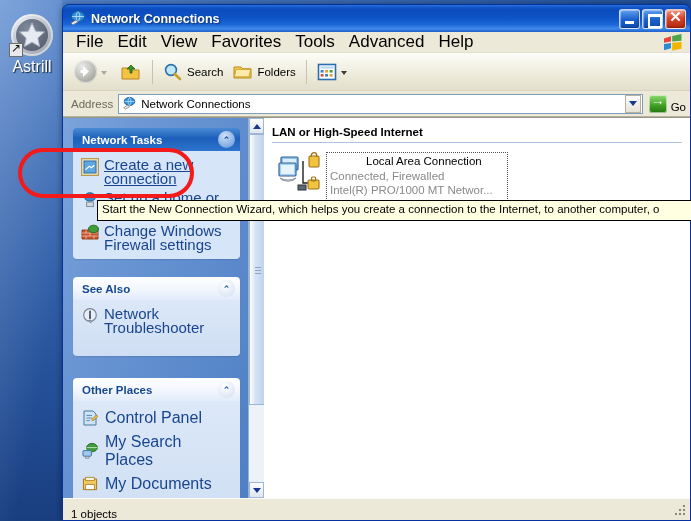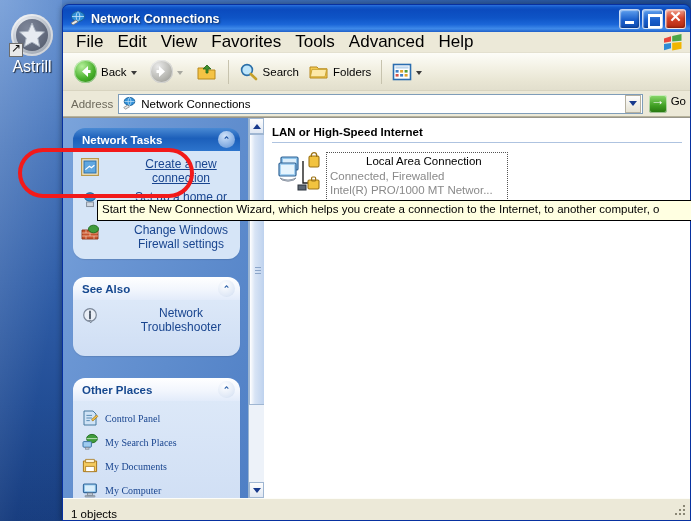--- a/index.html
+++ b/index.html
@@ -126,21 +126,21 @@
     display:flex; align-items:center; padding-left:3px; position:relative;
   }
   #addr-box .ai { width:15px; height:15px; position:relative; margin-right:4px; }
   #addr-text { font-size:11.5px; color:#000; }
   #addr-drop {
     width:16px; height:18px; margin-left:auto; margin-right:1px;
     background:linear-gradient(180deg,#fdfdfd,#e6e3d4);
     border:1px solid #b5b0a0; display:flex; align-items:center; justify-content:center;
   }
   #addr-drop i { width:0; height:0; border-left:4px solid transparent; border-right:4px solid transparent; border-top:5px solid #17398c; }
-  #go-btn { display:flex; align-items:flex-start; margin-left:6px; }
+  #go-btn { display:flex; align-items:flex-end; margin-left:6px; }
   #go-btn .gc {
     width:18px; height:18px; border-radius:3px; position:relative;
     background:linear-gradient(180deg,#8ddb6f,#3f9e22 60%,#26740f);
     box-shadow:inset 0 0 0 1px rgba(255,255,255,.55);
   }
   #go-btn .gc:after {
     content:"→"; position:absolute; left:0; top:-3px; width:100%; text-align:center;
     font-size:14px; color:#fff; font-weight:bold;
   }
   #go-btn .gl { margin-left:4px; font-size:11.5px; color:#000; }
@@ -149,47 +149,47 @@
     flex:1; display:flex; background:#fff; overflow:hidden;
     border-top:1px solid #97958a;
   }
   
   #taskpane {
     width:185px; flex:0 0 185px; position:relative;
     background:linear-gradient(110deg,#7ba4db 0%,#6c97d4 25%,#5e8ccd 60%,#4f7fc5 100%);
     padding:10px 8px 0 10px;
     overflow:hidden;
   }
-  .panel { margin-bottom:11px; border-radius:12px; overflow:hidden; box-shadow:0 1px 1px rgba(0,0,0,.10);text-align:center; }
+  .panel { margin-bottom:11px; border-radius:4px; overflow:hidden; box-shadow:0 1px 1px rgba(0,0,0,.10); }
   .panel-hd {
     height:23px; display:flex; align-items:center; padding:0 5px 0 9px;
     font-weight:bold; font-size:11.5px;
   }
   .panel-hd.blue { background:linear-gradient(180deg,#4a8ad4 0%,#1c5fba 45%,#2d74cc 100%); color:#fff; }
   .panel-hd.white { background:linear-gradient(180deg,#ffffff 0%,#f2f6fd 55%,#e2ebfa 100%); color:#16488f; }
   .panel-hd .chev {
     margin-left:auto; width:17px; height:17px; border-radius:50%;
     display:flex; align-items:center; justify-content:center;
     font-size:9px; font-weight:bold;
   }
   .panel-hd.blue .chev { background:radial-gradient(circle at 40% 30%,#cfe2fa,#7fa9e0 70%,#5d8fd1); color:#1a4f9e; }
   .panel-hd.white .chev { background:radial-gradient(circle at 40% 30%,#ffffff,#dfe8f6 70%,#bfd0e8); color:#2a5fa8; }
   .panel-bd { background:#d6e5f7; padding:7px 7px 8px 8px; }
   .panel-bd.light { background:linear-gradient(180deg,#dce8f8,#cfdef4); }
   .task {
     display:flex; align-items:flex-start; margin-bottom:6px;
   }
   .task:last-child { margin-bottom:0; }
   .task .ic { flex:0 0 18px; width:18px; height:18px; position:relative; margin-right:5px; margin-top:0px; }
-  .task .tx { font-size:12px; color:#19458f; line-height:13.5px;margin-left:25px; }
+  .task .tx { font-size:15px; color:#19458f; line-height:13.5px; }
   .task.link .tx { text-decoration:underline; }
   .place { display:flex; align-items:center; margin-bottom:6px; }
   .place:last-child { margin-bottom:0; }
   .place .ic { flex:0 0 18px; width:18px; height:18px; position:relative; margin-right:6px; }
-  .place .tx { font-size:10px; color:#19458f;font-family:Liberation Serif, serif; }
+  .place .tx { font-size:16px; color:#19458f; }
   
   #pane-scroll {
     width:16px; flex:0 0 16px; background:#f1f1f1;
     border-left:1px solid #99b4d1; display:flex; flex-direction:column;
   }
   .sb-btn {
     height:16px; flex:0 0 16px; background:linear-gradient(180deg,#fdfdfd,#dfe7f3);
     border:1px solid #9fb6d2; display:flex; align-items:center; justify-content:center;
   }
   .sb-btn i { width:0; height:0; border-left:4px solid transparent; border-right:4px solid transparent; }
@@ -293,29 +293,20 @@
         <svg width="22" height="17" viewBox="0 0 22 17">
           <path d="M2 4.5 L9 2.2 L9 7.6 L2 8.8 z" fill="#e8453c"></path>
           <path d="M10.2 1.9 L19.5 0 L19.5 6.8 L10.2 7.5 z" fill="#4aa648"></path>
           <path d="M2 9.9 L9 8.9 L9 14.2 L2 16.2 z" fill="#2d8bd5"></path>
           <path d="M10.2 8.7 L19.5 7.9 L19.5 14.8 L10.2 16.6 z" fill="#f1b500"></path>
         </svg>
       </div>
     </div>
 
     <div id="toolbar">
-      <div class="tbtn">
-        <div class="navcirc green">
-          <svg class="arw" viewBox="0 0 23 23">
-              <path d="M14 6 L8 11.5 L14 17 L14 13 L16.5 13 L16.5 10 L14 10 z" fill="#fff"></path>
-            </svg>
-        </div>
-        <div class="tl">Back</div>
-        <div class="caret"></div>
-      </div>
       <div class="tbtn dim">
         <div class="navcirc gray">
           <svg class="arw" viewBox="0 0 23 23">
               <path d="M9 6 L15 11.5 L9 17 L9 13 L6.5 13 L6.5 10 L9 10 z" fill="#fff"></path>
             </svg>
         </div>
         <div class="caret dim"></div>
       </div>
       <div class="tbtn">
         <svg width="22" height="22" viewBox="0 0 22 22">

